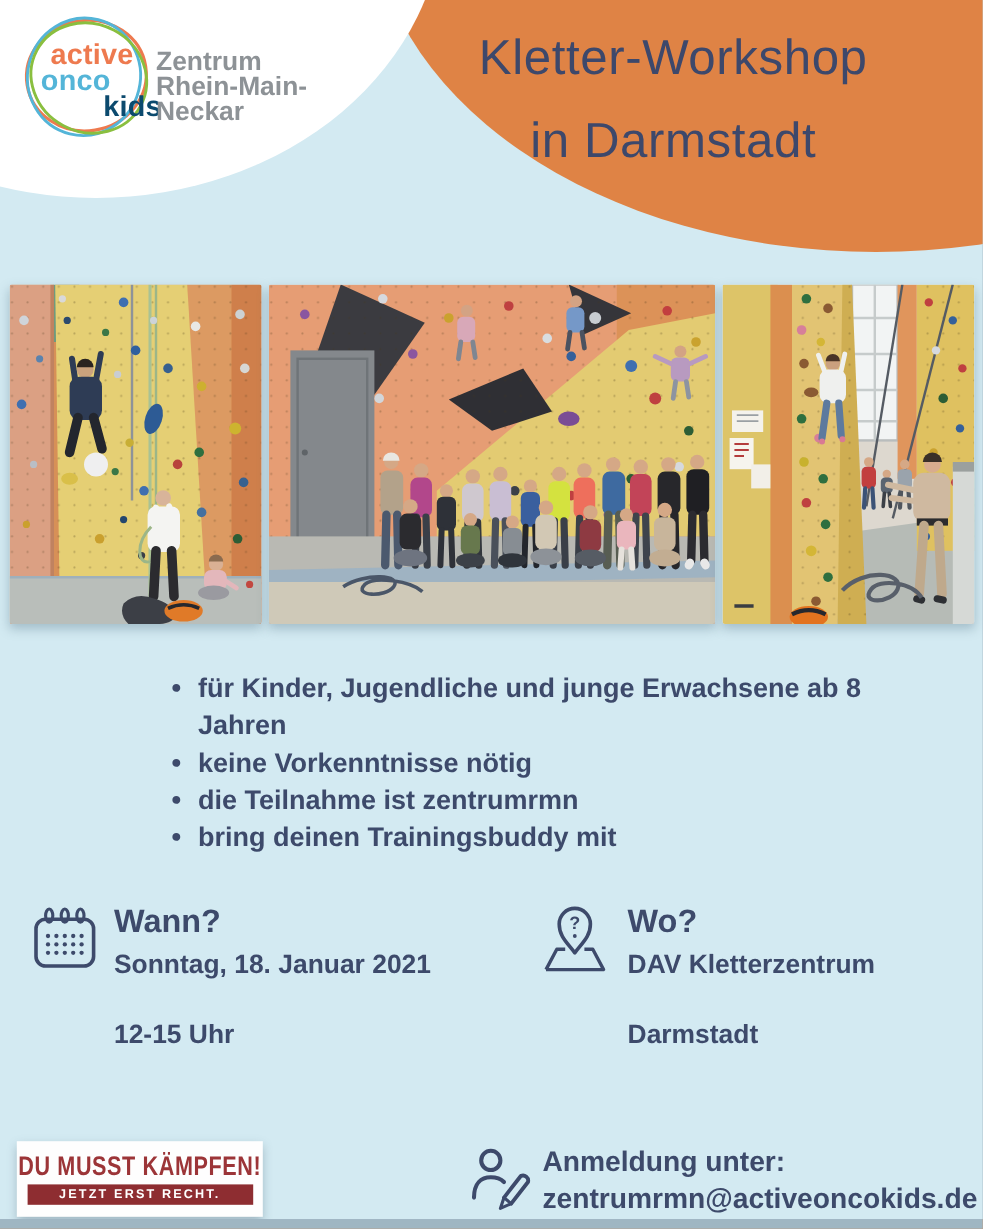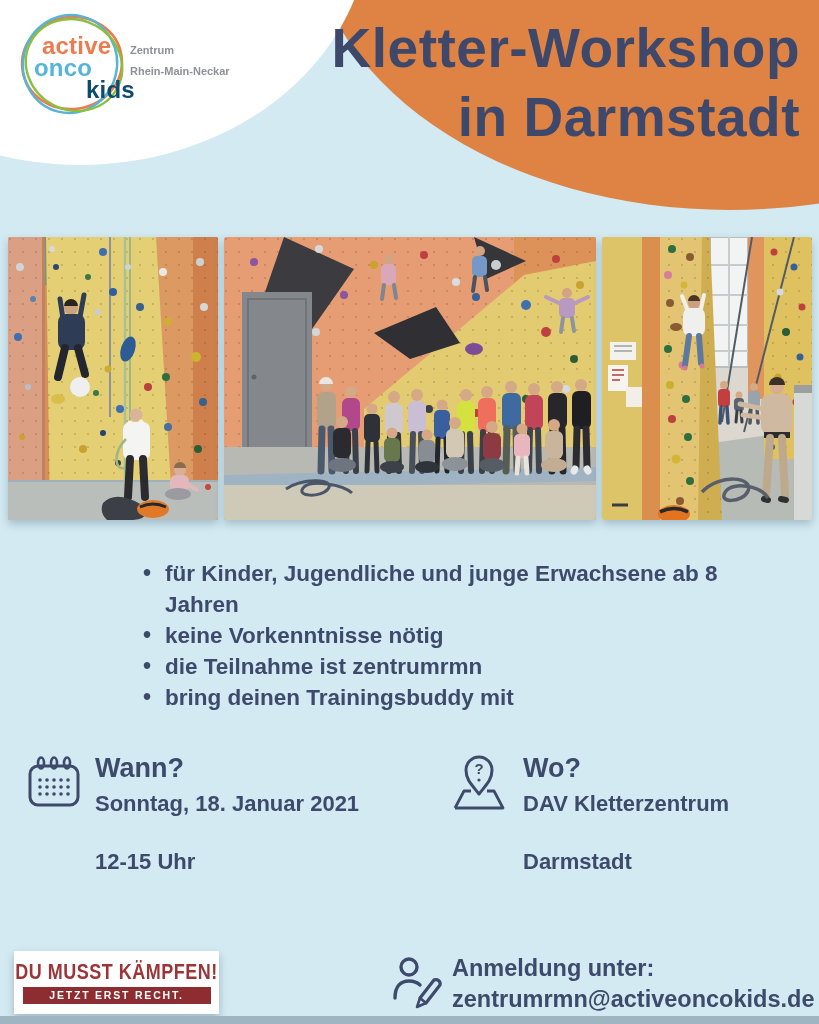--- a/index.html
+++ b/index.html
@@ -9,24 +9,24 @@
     font-family:"Liberation Sans", sans-serif;
     color:#3d4a6b;
   }
   .abs{position:absolute;}
   
   .blob-orange{left:310px; top:-370px; width:840px; height:580px; border-radius:50%; background:#df8345;}
   .blob-white{left:-210px; top:-325px; width:580px; height:490px; border-radius:50%; background:#ffffff;}
   
   .logo-wrap{left:8px; top:2px; width:300px; height:125px;}
   .logo-word{position:absolute; font-weight:700; font-size:24px; line-height:1; letter-spacing:0.2px;}
-  .logo-sub{position:absolute; left:122px; top:38px; font-size:11px; line-height:21px; font-weight:700; color:#8d9296;}
-  
-  .title{left:322px; top:14px; width:478px; text-align:right;
-         font-size:55px; line-height:69px; font-weight:700; color:#3d486b; letter-spacing:0.5px;}
+  .logo-sub{position:absolute; left:122px; top:38px; font-size:22px; line-height:21px; font-weight:700; color:#8d9296;}
+  
+  .title{left:322px; top:14px; width:478px; text-align:center;
+         font-size:41px; line-height:69px; font-weight:400; color:#3d486b; letter-spacing:0.5px;}
   
   .photo{position:absolute; top:237px; border-radius:2px; overflow:hidden;
          box-shadow:0 4px 9px rgba(85,115,135,0.38); line-height:0;}
   
   .bullets{left:128px; top:546px; width:580px; margin:12px; padding:0; list-style:none;
            font-size:22.5px; line-height:31px; font-weight:700; color:#3d4a6b;}
   .bullets li{position:relative; padding-left:25px; margin:0;}
   .bullets li::before{content:"\2022"; position:absolute; left:3px; top:0; font-size:23px;}
   
   .info-head{font-size:27px; line-height:32px; font-weight:700;}

